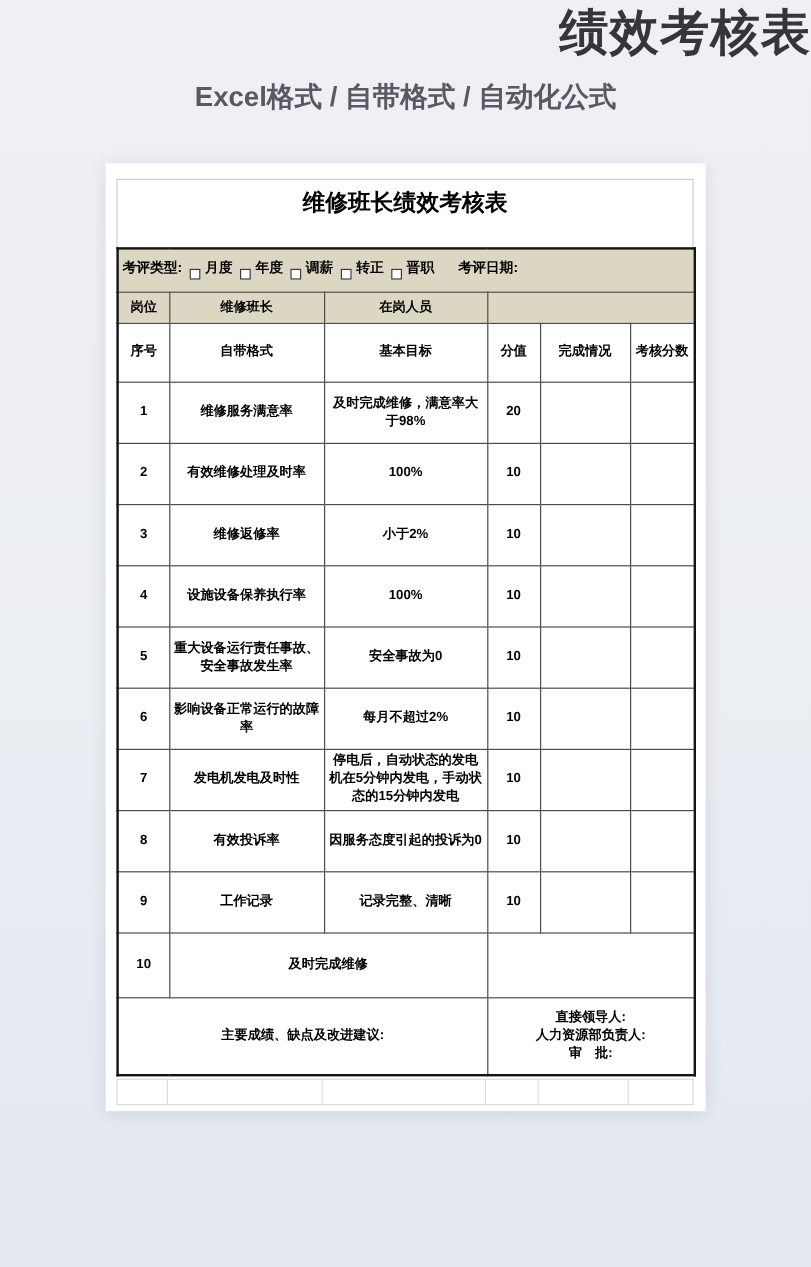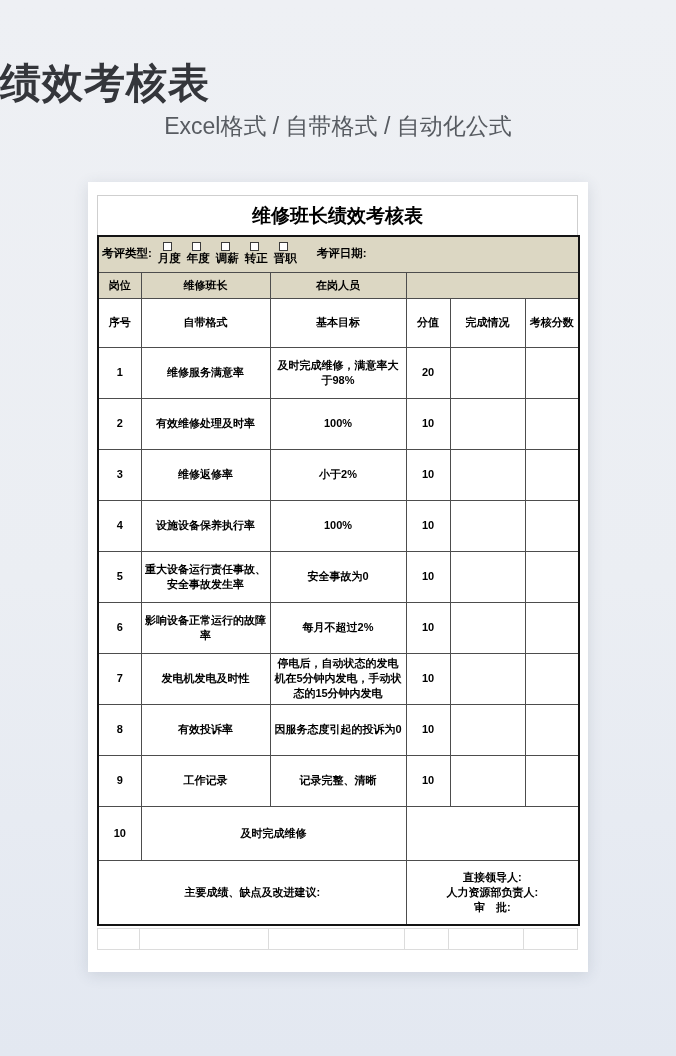--- a/index.html
+++ b/index.html
@@ -3,50 +3,50 @@
 <meta charset="utf-8">
 <style>
   html,body{margin:0;padding:0;}
   body{
     width:676px;height:1056px;
     background:linear-gradient(180deg,#eef0f4 0%,#ebeef3 55%,#e3e8f1 100%);
     font-family:"Liberation Sans",sans-serif;
     overflow:hidden;
   }
   .page-title{
-    margin:0;padding-top:56px;text-align:left;
+    margin:0;text-align:right;
     font-size:41px;font-weight:800;color:#34363b;letter-spacing:1px;
   }
   .page-subtitle{
-    text-align:center;font-size:23px;color:#575b61;font-weight:400;
+    text-align:center;font-size:23px;color:#575b61;margin-top:10px;font-weight:700;
   }
   .card{
     width:500px;height:790px;margin:40px auto 0;background:#ffffff;
     box-shadow:0 3px 14px rgba(60,70,90,.14);position:relative;
   }
   .sheet{position:absolute;left:9px;top:13px;width:481px;}
   .sheet-title{
-    height:40px;line-height:40px;text-align:center;font-size:19px;font-weight:bold;
+    height:57px;line-height:40px;text-align:center;font-size:19px;font-weight:bold;
     color:#000;border:1px solid #cfcfcf;border-bottom:none;box-sizing:border-box;
   }
   table.main{
     border-collapse:collapse;width:481px;table-layout:fixed;
     border:2px solid #141414;
   }
   table.main td{
     border:1px solid #4d4d4d;font-size:11px;font-weight:bold;color:#000;
     text-align:center;vertical-align:middle;padding:2px 3px;line-height:1.35;
     box-sizing:border-box;word-break:break-all;
   }
   tr.beige td{background:#dcd7c3;}
   tr.h-type{height:36px;} tr.h-pos{height:26px;} tr.h-head{height:49px;}
   tr.h-data{height:51px;} tr.h-sum{height:54px;} tr.h-foot{height:65px;}
   td.type-cell{text-align:left;padding-left:6px;}
   .type-flex{display:flex;align-items:center;gap:6px;font-size:11.5px;}
-  .cb-group{display:inline-flex;align-items:center;flex-direction:column;}
+  .cb-group{display:inline-flex;align-items:flex-end;}
   .cb{width:7px;height:7px;border:1px solid #3a3a3a;background:#fff;display:inline-block;margin-right:4px;flex:none;}
   .date-label{margin-left:14px;}
   td.foot-left{text-align:left;vertical-align:top;padding:4px 6px;font-size:11.5px;}
   td.foot-right{text-align:left;vertical-align:top;padding:4px 6px;line-height:1.6;font-size:11.5px;}
   .ghost{display:flex;margin-top:2px;width:481px;}
   .gcell{height:22px;border:1px solid #dcdcdc;border-left:none;box-sizing:border-box;background:#fff;}
   .gcell:first-child{border-left:1px solid #dcdcdc;}
   .gc1{width:43px;} .gc2{width:129px;} .gc3{width:136px;}
   .gc4{width:44px;} .gc5{width:75px;} .gc6{width:54px;}
 </style>

